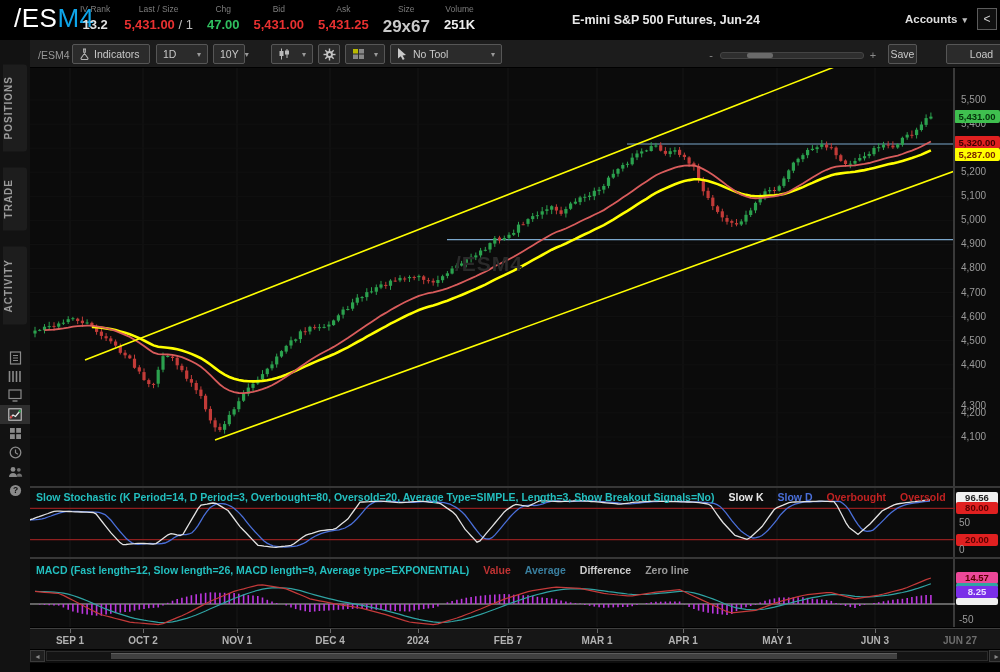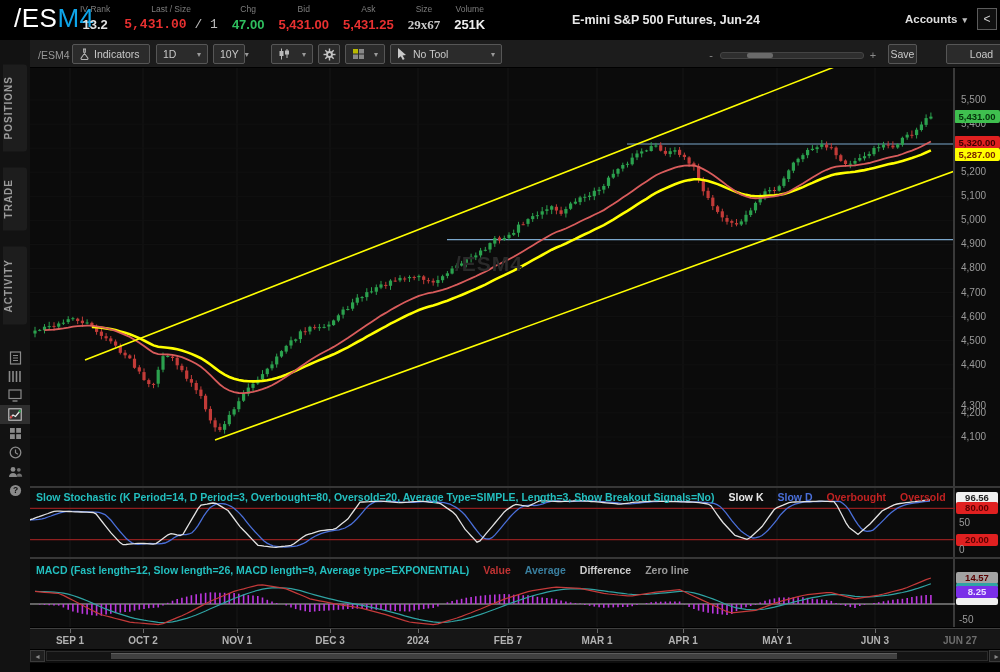--- a/index.html
+++ b/index.html
@@ -76,37 +76,37 @@
 
   <div id="header">
     <div class="sym"><span>/ES</span><span class="sfx">M4</span></div>
     <div id="qfields">
         <div class="qf">
           <div class="lab">IV Rank</div>
           <div class="val" style="color: rgb(224, 224, 224);">13.2</div>
         </div>
         <div class="qf">
           <div class="lab">Last / Size</div>
-          <div class="val" style="color: rgb(232, 48, 48); font-family: Liberation Mono, monospace;">5,431.00<span class="suf"> / 1</span></div>
+          <div class="val" style="color: rgb(232, 48, 48);">5,431.00<span class="suf"> / 1</span></div>
         </div>
         <div class="qf">
           <div class="lab">Chg</div>
           <div class="val" style="color: rgb(47, 191, 95);">47.00</div>
         </div>
         <div class="qf">
           <div class="lab">Bid</div>
           <div class="val" style="color: rgb(232, 48, 48);">5,431.00</div>
         </div>
         <div class="qf">
           <div class="lab">Ask</div>
           <div class="val" style="color: rgb(232, 48, 48);">5,431.25</div>
         </div>
         <div class="qf">
           <div class="lab">Size</div>
-          <div class="val" style="color: rgb(201, 201, 201); font-size: 13px; font-family: Liberation Serif, serif;">29x67</div>
+          <div class="val" style="color: rgb(201, 201, 201); font-size: 17px;">29x67</div>
         </div>
         <div class="qf">
           <div class="lab">Volume</div>
           <div class="val" style="color: rgb(239, 239, 239);">251K</div>
         </div>
       </div>
     <div id="desc">E-mini S&amp;P 500 Futures, Jun-24</div>
     <div id="accounts"><span>Accounts</span><span class="car">▾</span></div>
     <div id="collapse">&lt;</div>
   </div>
@@ -920,36 +920,36 @@
   <div class="panlegend" style="left:36px;top:564px">
     <span style="color:#23bfbf">MACD (Fast length=12, Slow length=26, MACD length=9, Average type=EXPONENTIAL)</span><span id="macdlg"><span class="lg" style="color: rgb(192, 51, 51);">Value</span><span class="lg" style="color: rgb(58, 127, 159);">Average</span><span class="lg" style="color: rgb(204, 204, 204);">Difference</span><span class="lg" style="color: rgb(154, 154, 154);">Zero line</span></span>
   </div>
 
   <div id="indicator-badges">
       <div class="axbadge" style="top: 491.5px; height: 13px; line-height: 12px; background: rgb(240, 240, 240); color: rgb(34, 34, 34);">96.56</div>
       <div class="axbadge" style="top: 502px; height: 12px; line-height: 11px; background: rgb(224, 32, 32); color: rgb(90, 0, 0);">80.00</div>
       <div class="axtext" style="top: 517px; height: 12px; line-height: 11px;">50</div>
       <div class="axbadge" style="top: 534px; height: 12px; line-height: 11px; background: rgb(224, 32, 32); color: rgb(90, 0, 0);">20.00</div>
       <div class="axtext" style="top: 544px; height: 12px; line-height: 11px;">0</div>
-      <div class="axbadge" style="top: 572px; height: 12px; line-height: 11px; background: #a3a3a3; color: rgb(90, 0, 0);">14.57</div>
+      <div class="axbadge" style="top: 572px; height: 12px; line-height: 11px; background: #ec4899; color: rgb(90, 0, 0);">14.57</div>
       <div class="axbadge" style="top: 582.5px; height: 5px; line-height: 4px; background: rgb(47, 163, 163);"></div>
       <div class="axbadge" style="top: 586px; height: 12px; line-height: 11px; background: rgb(122, 47, 232); color: rgb(232, 224, 255);">8.25</div>
       <div class="axbadge" style="top: 597.5px; height: 7px; line-height: 6px; background: rgb(240, 240, 240);"></div>
       <div class="axtext" style="top: 614px; height: 12px; line-height: 11px;">-50</div>
     </div>
 
   <div id="timeaxis">
       <div class="xtick" style="left: 40px;"></div>
       <div class="xlab" style="left: 40px;">SEP 1</div>
       <div class="xtick" style="left: 113px;"></div>
       <div class="xlab" style="left: 113px;">OCT 2</div>
       <div class="xtick" style="left: 207px;"></div>
       <div class="xlab" style="left: 207px;">NOV 1</div>
       <div class="xtick" style="left: 300px;"></div>
-      <div class="xlab" style="left: 300px;">DEC 3</div>
+      <div class="xlab" style="left: 300px;">DEC 4</div>
       <div class="xtick" style="left: 388px;"></div>
       <div class="xlab" style="left: 388px;">2024</div>
       <div class="xtick" style="left: 478px;"></div>
       <div class="xlab" style="left: 478px;">FEB 7</div>
       <div class="xtick" style="left: 567px;"></div>
       <div class="xlab" style="left: 567px;">MAR 1</div>
       <div class="xtick" style="left: 653px;"></div>
       <div class="xlab" style="left: 653px;">APR 1</div>
       <div class="xtick" style="left: 747px;"></div>
       <div class="xlab" style="left: 747px;">MAY 1</div>

